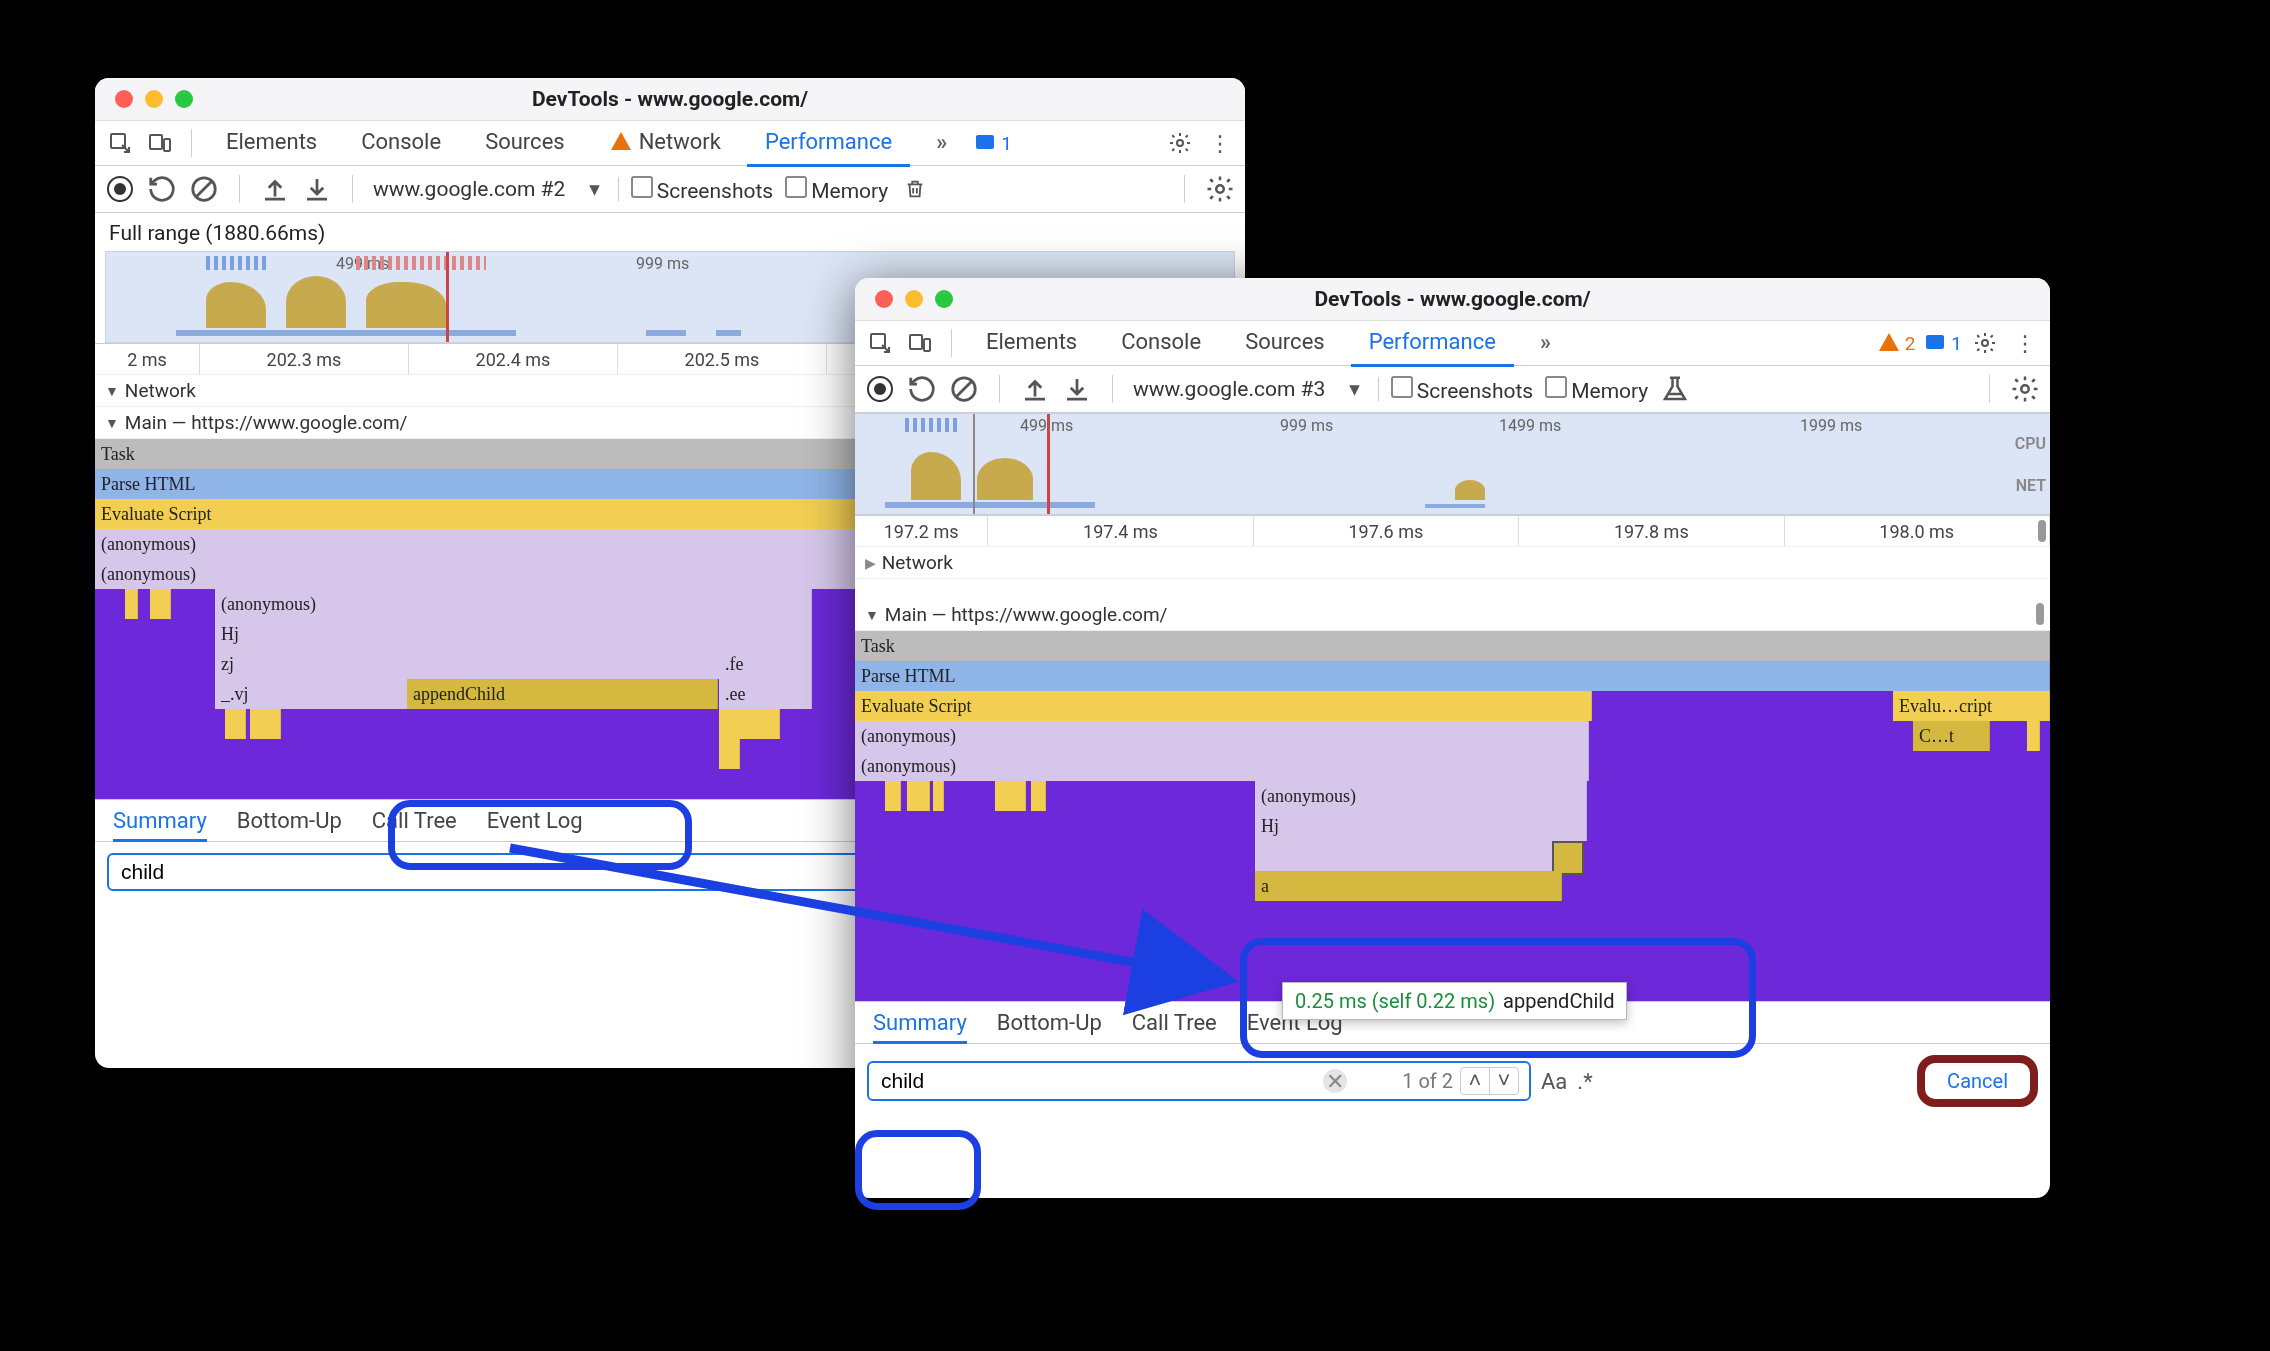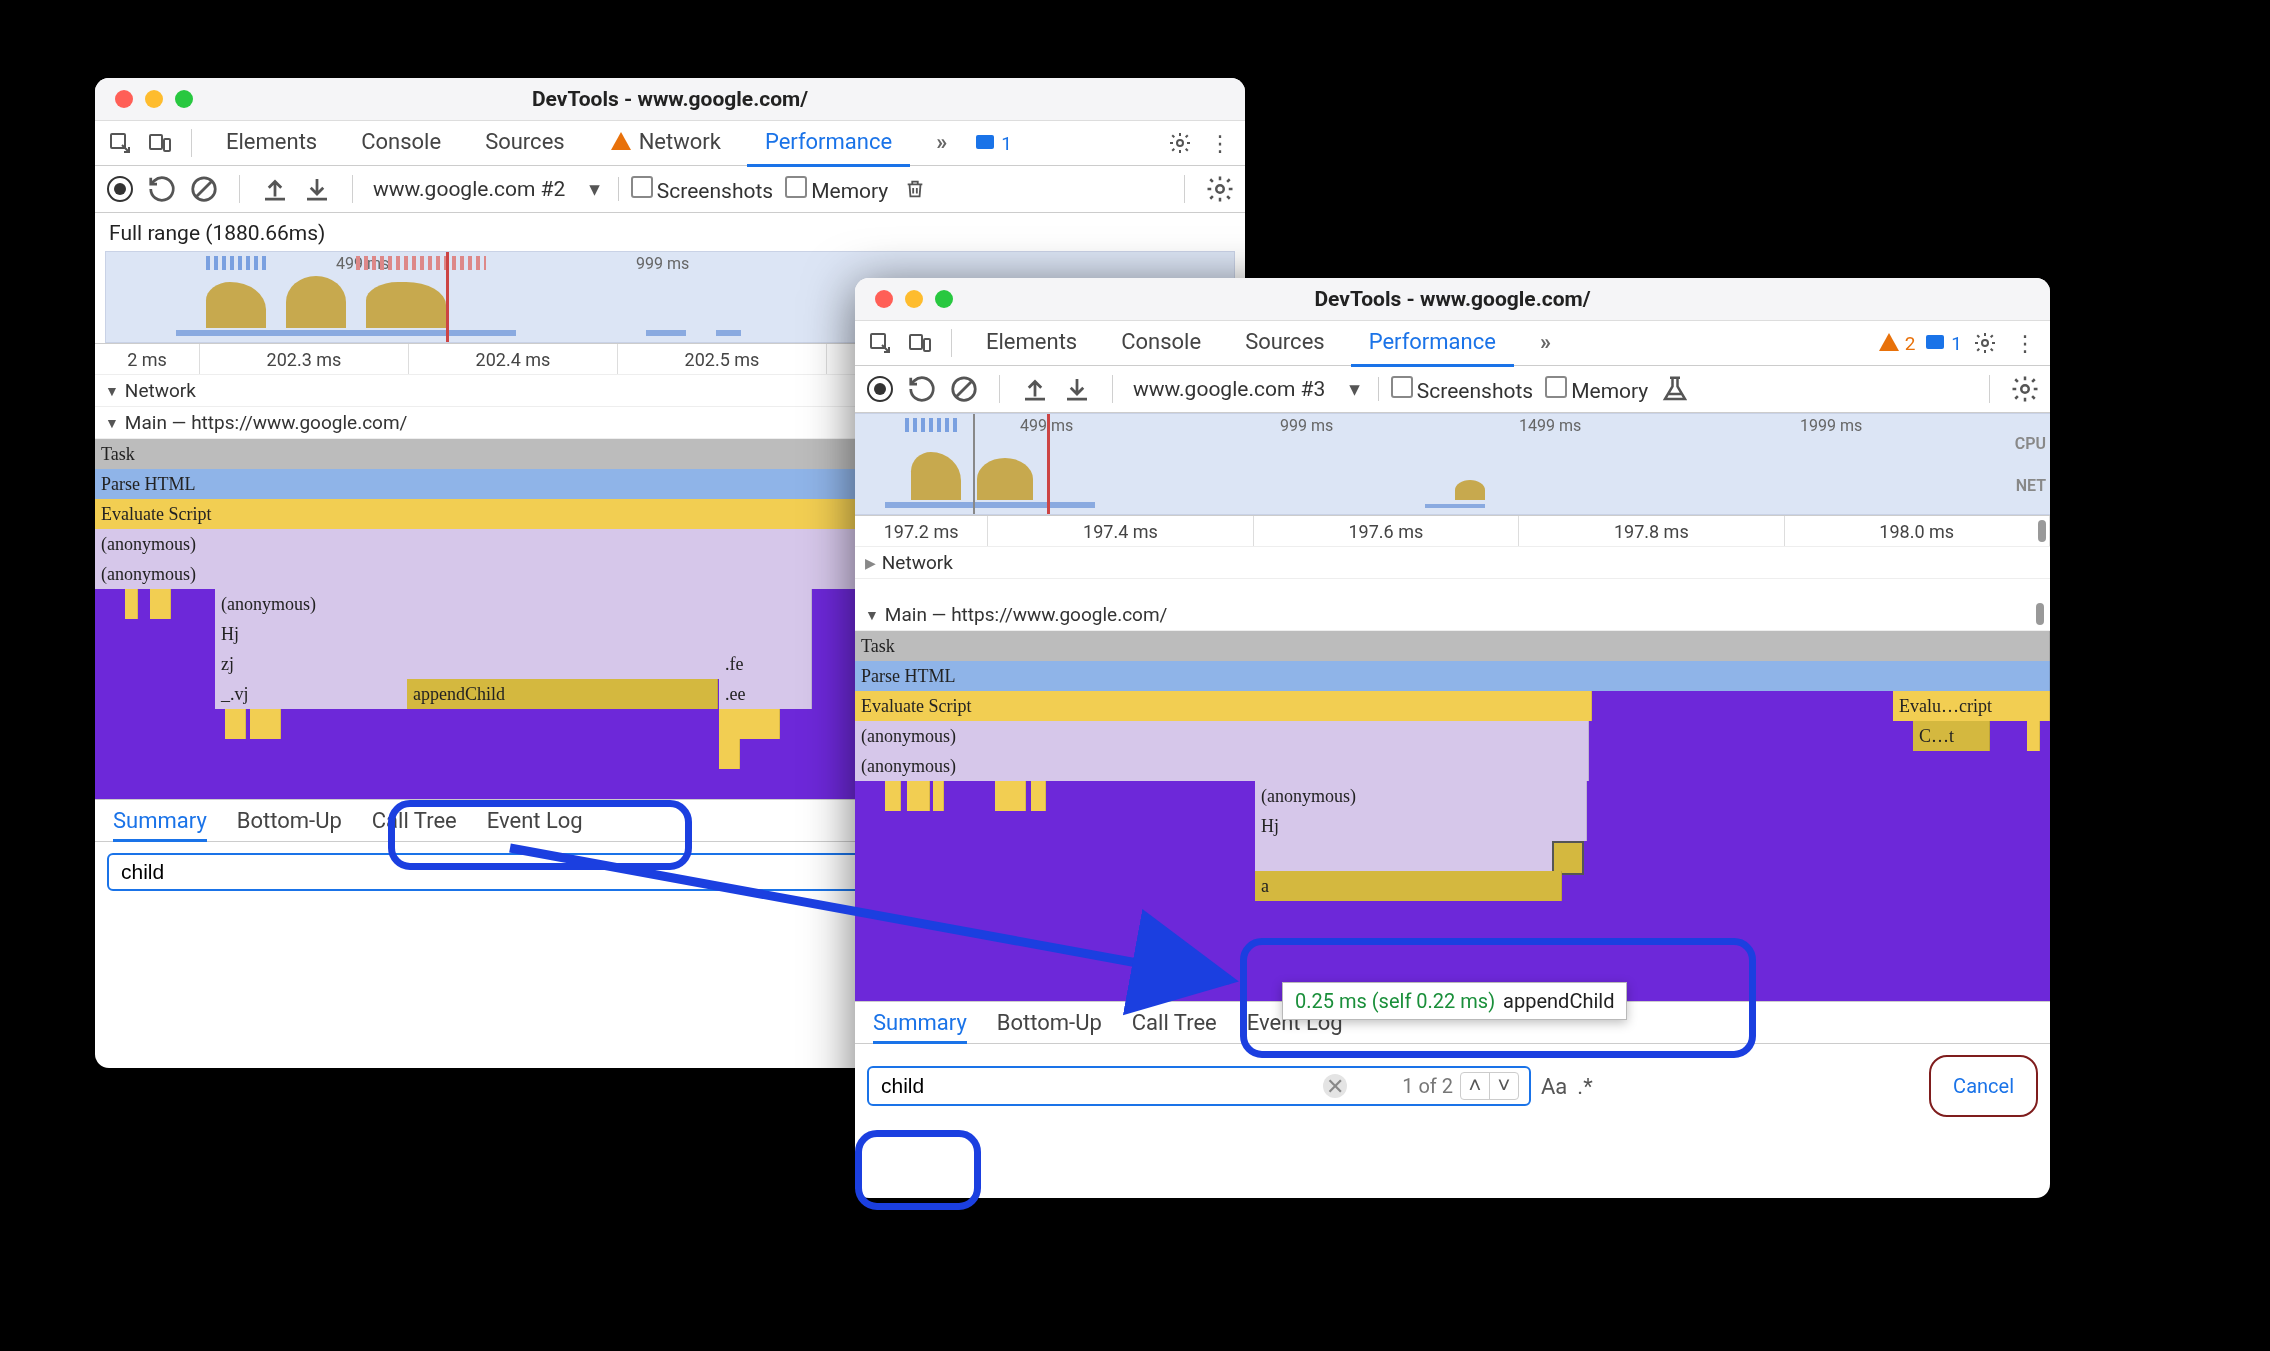--- a/index.html
+++ b/index.html
@@ -188,21 +188,21 @@
   }
   .searchbox input {
     border:none; outline:none; font-size:21px; flex:1; background:transparent;
   }
   .clr { color:#888; font-size:22px; width:24px;height:24px;border-radius:50%;background:#e4e4e4;display:flex;align-items:center;justify-content:center;}
   .count { color:#777; font-size:20px;margin-left:48px;}
   .navs { display:flex; border:1px solid #ccc; border-radius:4px;}
   .navs span{width:28px;text-align:center;border-right:1px solid #ccc;color:#555;}
   .navs span:last-child{border:none;}
   .cancelbtn {
-    border:2px solid #7f1d1d; color:#1a73e8; border-radius:18px; padding:17px 22px; font-size:20px;
+    border:8px solid #7f1d1d; color:#1a73e8; border-radius:18px; padding:6px 22px; font-size:20px;
   }
 
   
   .hl-box {
     position: absolute;
     border: 7px solid #1b3fe0;
     border-radius: 22px;
     pointer-events: none;
     z-index: 500;
   }
@@ -495,21 +495,21 @@
       <svg viewBox="0 0 24 24" fill="none" stroke="currentColor" stroke-width="2">
           <circle cx="12" cy="12" r="3"></circle>
           <path d="M12 2v3M12 19v3M4.2 4.2l2.1 2.1M17.7 17.7l2.1 2.1M2 12h3M19 12h3M4.2 19.8l2.1-2.1M17.7 6.3l2.1-2.1"></path>
         </svg>
     </span>
   </div>
 
   <div class="overview" style="margin:0;border-left:none;border-right:none;height:100px;">
     <span class="tick" style="left:165px;">499 ms</span>
     <span class="tick" style="left:425px;">999 ms</span>
-    <span class="tick" style="left:664px;">1499 ms</span>
+    <span class="tick" style="left:644px;">1499 ms</span>
     <span class="tick" style="left:945px;">1999 ms</span>
     <span class="ov-lbl" style="top:20px;">CPU</span>
     <span class="ov-lbl" style="top:62px;">NET</span>
     <div class="hill" style="left:56px;width:50px;height:48px;border-radius:40% 60% 0 0;"></div>
     <div class="hill" style="left:122px;width:56px;height:42px;border-radius:50% 50% 0 0;"></div>
     <div class="hill" style="left:600px;width:30px;height:20px;border-radius:50% 50% 0 0;"></div>
     <div style="position:absolute;left:50px;top:4px;width:52px;height:14px;background:repeating-linear-gradient(90deg,#7aa0e0 0 4px,transparent 4px 8px);"></div>
     <div class="ov-bar" style="left:30px;width:210px;bottom:6px;"></div>
     <div class="ov-bar" style="left:570px;width:60px;bottom:6px;height:4px;"></div>
     <div style="position:absolute;left:118px;width:2px;top:0;bottom:0;background:#888;"></div>

